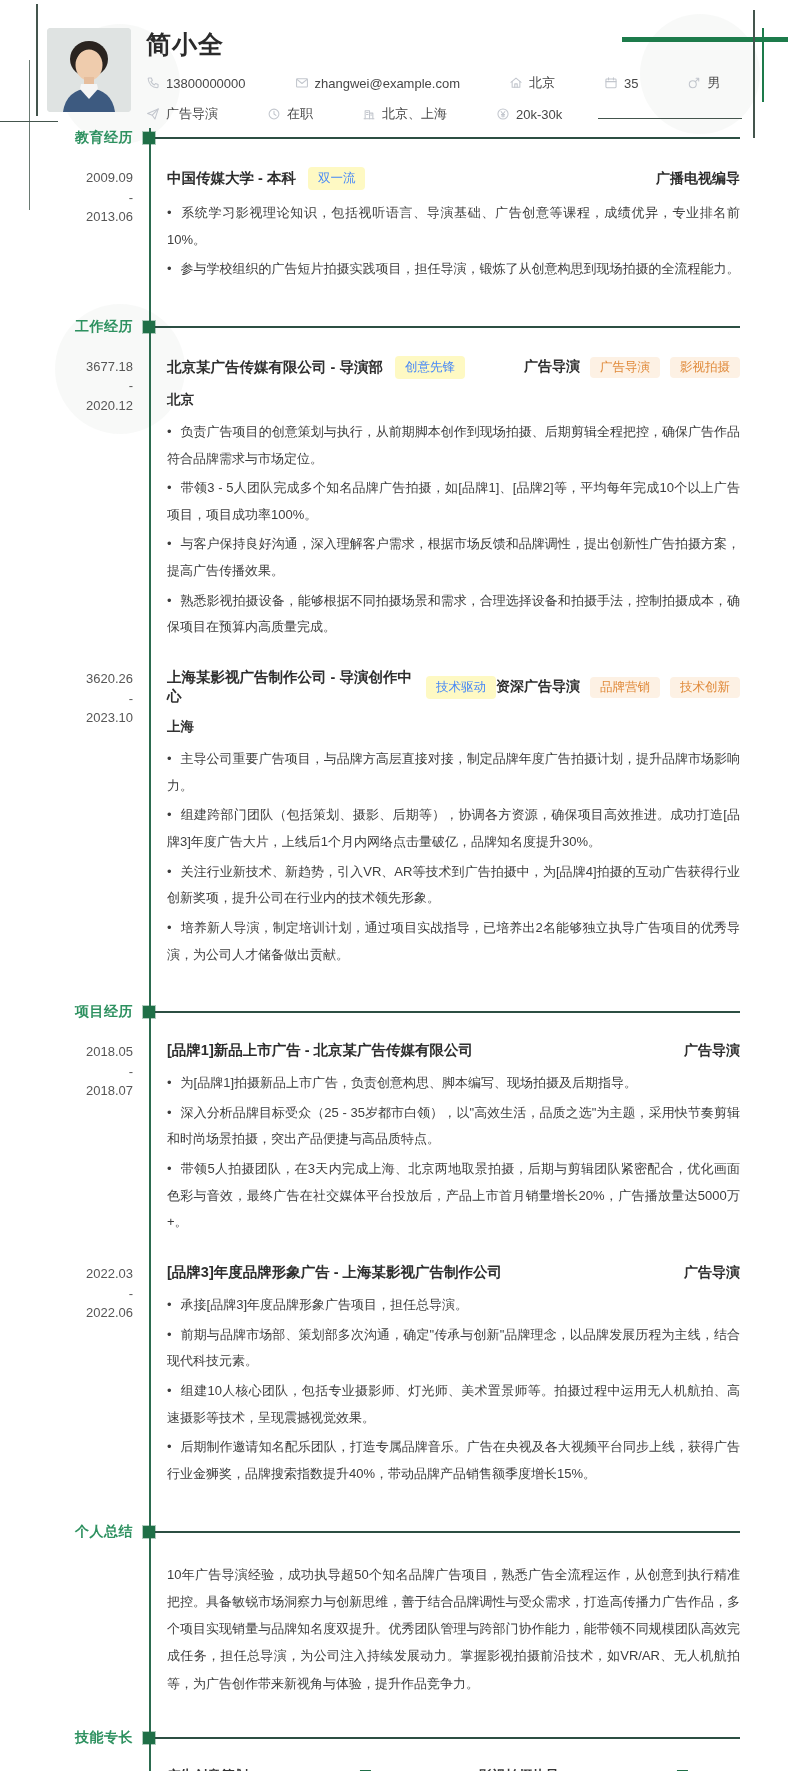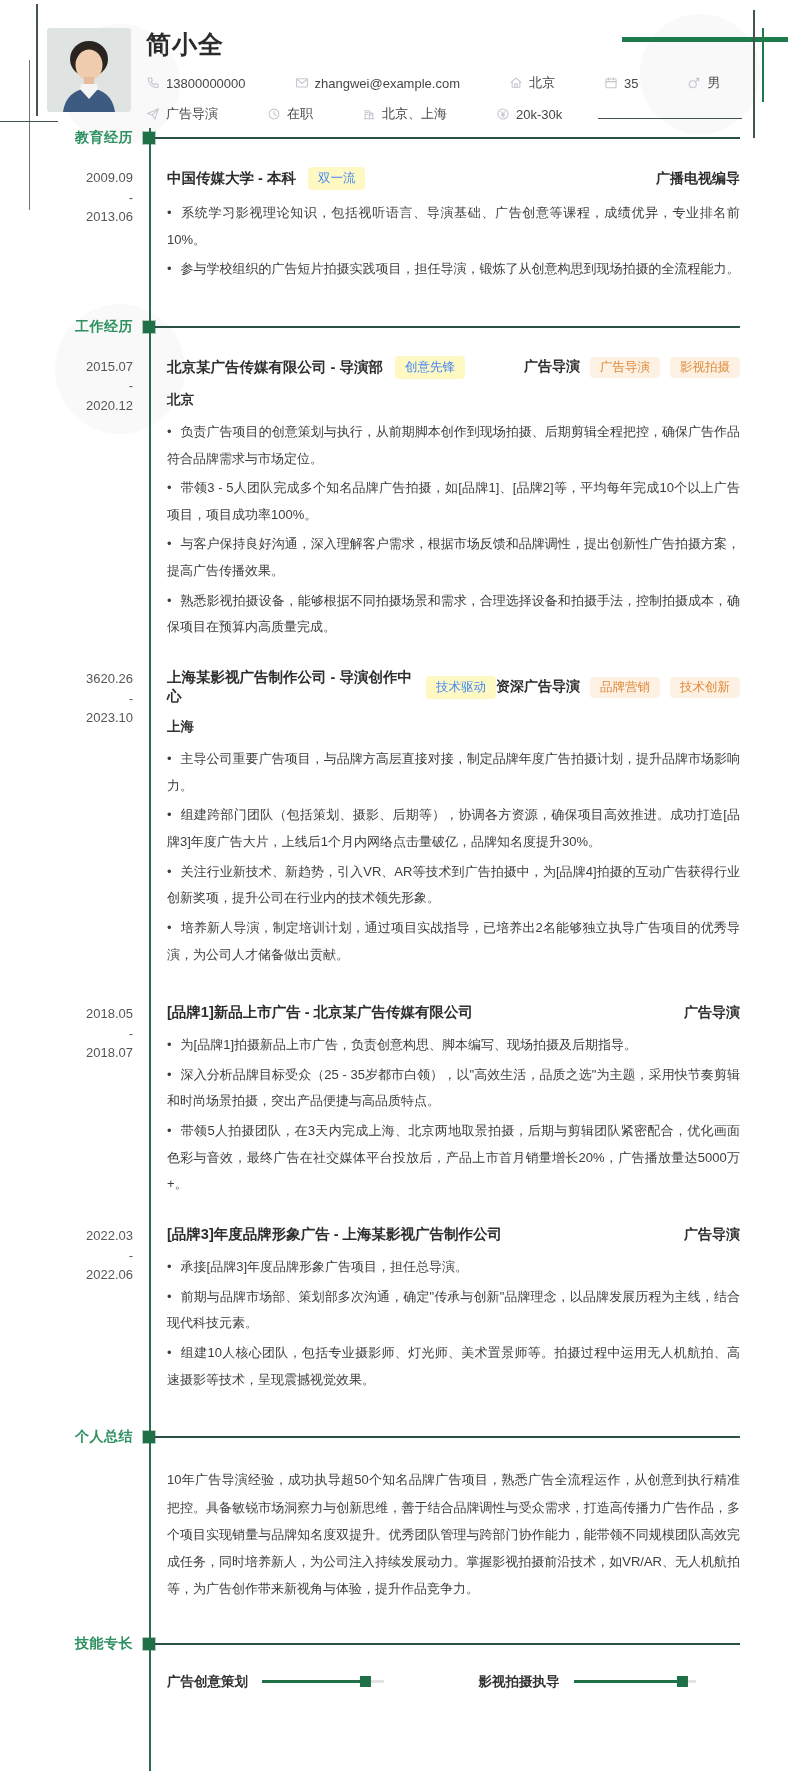--- a/index.html
+++ b/index.html
@@ -223,21 +223,21 @@
     <div class="section">
       <div class="sec-head">
         <div class="sec-label">工作经历</div>
         <div class="sec-marker"></div>
         <div class="sec-line"></div>
       </div>
 
       <div class="entry">
         <div class="edates">
             <div class="din">
-          <div>2015.07</div>
+          <div>3677.18</div>
           <div>-</div>
           <div>2020.12</div>
         </div>
           </div>
         <div class="emain">
           <div class="ehead">
             <span class="etitle">北京某广告传媒有限公司 - 导演部</span>
             <span class="tag-blue">创意先锋</span>
             <span class="ehr">
               <span class="epos">广告导演</span>
@@ -278,20 +278,25 @@
             <p class="bullet">主导公司重要广告项目，与品牌方高层直接对接，制定品牌年度广告拍摄计划，提升品牌市场影响力。</p>
             <p class="bullet">组建跨部门团队（包括策划、摄影、后期等），协调各方资源，确保项目高效推进。成功打造[品牌3]年度广告大片，上线后1个月内网络点击量破亿，品牌知名度提升30%。</p>
             <p class="bullet">关注行业新技术、新趋势，引入VR、AR等技术到广告拍摄中，为[品牌4]拍摄的互动广告获得行业创新奖项，提升公司在行业内的技术领先形象。</p>
             <p class="bullet">培养新人导演，制定培训计划，通过项目实战指导，已培养出2名能够独立执导广告项目的优秀导演，为公司人才储备做出贡献。</p>
           </div>
         </div>
       </div>
     </div>
 
     <div class="section">
+      <div class="sec-head">
+        <div class="sec-label">项目经历</div>
+        <div class="sec-marker"></div>
+        <div class="sec-line"></div>
+      </div>
 
       <div class="entry">
         <div class="edates">
             <div class="din">
           <div>2018.05</div>
           <div>-</div>
           <div>2018.07</div>
         </div>
           </div>
         <div class="emain">
@@ -321,33 +326,34 @@
           <div class="ehead">
             <span class="etitle">[品牌3]年度品牌形象广告 - 上海某影视广告制作公司</span>
             <span class="ehr">
                 <span class="epos">广告导演</span>
               </span>
           </div>
           <div class="bullets">
             <p class="bullet">承接[品牌3]年度品牌形象广告项目，担任总导演。</p>
             <p class="bullet">前期与品牌市场部、策划部多次沟通，确定"传承与创新"品牌理念，以品牌发展历程为主线，结合现代科技元素。</p>
             <p class="bullet">组建10人核心团队，包括专业摄影师、灯光师、美术置景师等。拍摄过程中运用无人机航拍、高速摄影等技术，呈现震撼视觉效果。</p>
+            <p class="bullet">后期制作邀请知名配乐团队，打造专属品牌音乐。广告在央视及各大视频平台同步上线，获得广告行业金狮奖，品牌搜索指数提升40%，带动品牌产品销售额季度增长15%。</p>
           </div>
         </div>
       </div>
     </div>
 
     <div class="section">
       <div class="sec-head">
         <div class="sec-label">个人总结</div>
         <div class="sec-marker"></div>
         <div class="sec-line"></div>
       </div>
       <div class="plain-block">
-        <p class="summary-text">10年广告导演经验，成功执导超50个知名品牌广告项目，熟悉广告全流程运作，从创意到执行精准把控。具备敏锐市场洞察力与创新思维，善于结合品牌调性与受众需求，打造高传播力广告作品，多个项目实现销量与品牌知名度双提升。优秀团队管理与跨部门协作能力，能带领不同规模团队高效完成任务，同时培养新人，为公司注入持续发展动力。掌握影视拍摄前沿技术，如VR/AR、无人机航拍等，为广告创作带来新视角与体验，提升作品竞争力。</p>
+        <p class="summary-text">10年广告导演经验，成功执导超50个知名品牌广告项目，熟悉广告全流程运作，从创意到执行精准把控。具备敏锐市场洞察力与创新思维，善于结合品牌调性与受众需求，打造高传播力广告作品，多个项目实现销量与品牌知名度双提升。优秀团队管理与跨部门协作能力，能带领不同规模团队高效完成任务，担任总导演，为公司注入持续发展动力。掌握影视拍摄前沿技术，如VR/AR、无人机航拍等，为广告创作带来新视角与体验，提升作品竞争力。</p>
       </div>
     </div>
 
     <div class="section">
       <div class="sec-head">
         <div class="sec-label">技能专长</div>
         <div class="sec-marker"></div>
         <div class="sec-line"></div>
       </div>
       <div class="plain-block skills-grid">

